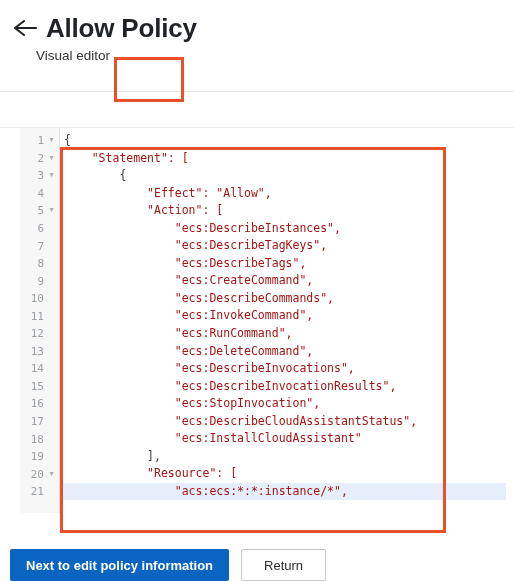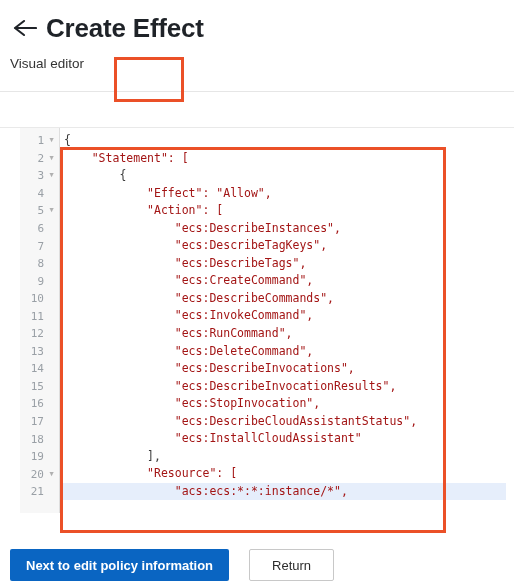--- a/index.html
+++ b/index.html
@@ -37,23 +37,23 @@
     color: #1f2328;
     letter-spacing: -0.2px;
     line-height: 1;
     white-space: nowrap;
   }
 
   
   .tabbar {
     position: relative;
     display: flex;
-    align-items: center;
+    align-items: flex-start;
     height: 44px;
-    padding-left: 10px;
+    padding-left: 36px;
     border-bottom: 1px solid #e6e6e6;
   }
   .tab {
     font-size: 13.5px;
     color: #333333;
     padding: 0 16px 12px 0;
     cursor: pointer;
     white-space: nowrap;
   }
   .tab.active {
@@ -154,21 +154,21 @@
 
   
   .footer {
     position: absolute;
     left: 0; bottom: 0;
     width: 514px;
     height: 32px;
     display: flex;
     align-items: center;
     padding-left: 10px;
-    gap: 20px;
+    gap: 12px;
     background: #ffffff;
   }
   .btn-primary {
     background: #0a65c2;
     color: #ffffff;
     border: none;
     border-radius: 2px;
     height: 32px;
     padding: 0 16px;
     font-size: 13px;
@@ -194,21 +194,21 @@
 <body>
 
 <div id="app">
 
   <div class="header">
     <div class="back-arrow">
       <svg width="24" height="18" viewBox="0 0 24 18" aria-hidden="true">
         <path d="M2 9 L11 2 M2 9 L11 16 M2 9 L23 9" fill="none" stroke="#1f2328" stroke-width="2.1" stroke-linecap="round" stroke-linejoin="round"></path>
       </svg>
     </div>
-    <div class="page-title">Create Effect</div>
+    <div class="page-title">Allow Policy</div>
   </div>
 
   <div class="tabbar">
     <div class="tab">Visual editor</div>
   </div>
 
   <div class="charcount-bar">
     <span class="charcount-text">1012 character(s)</span>
   </div>
 

